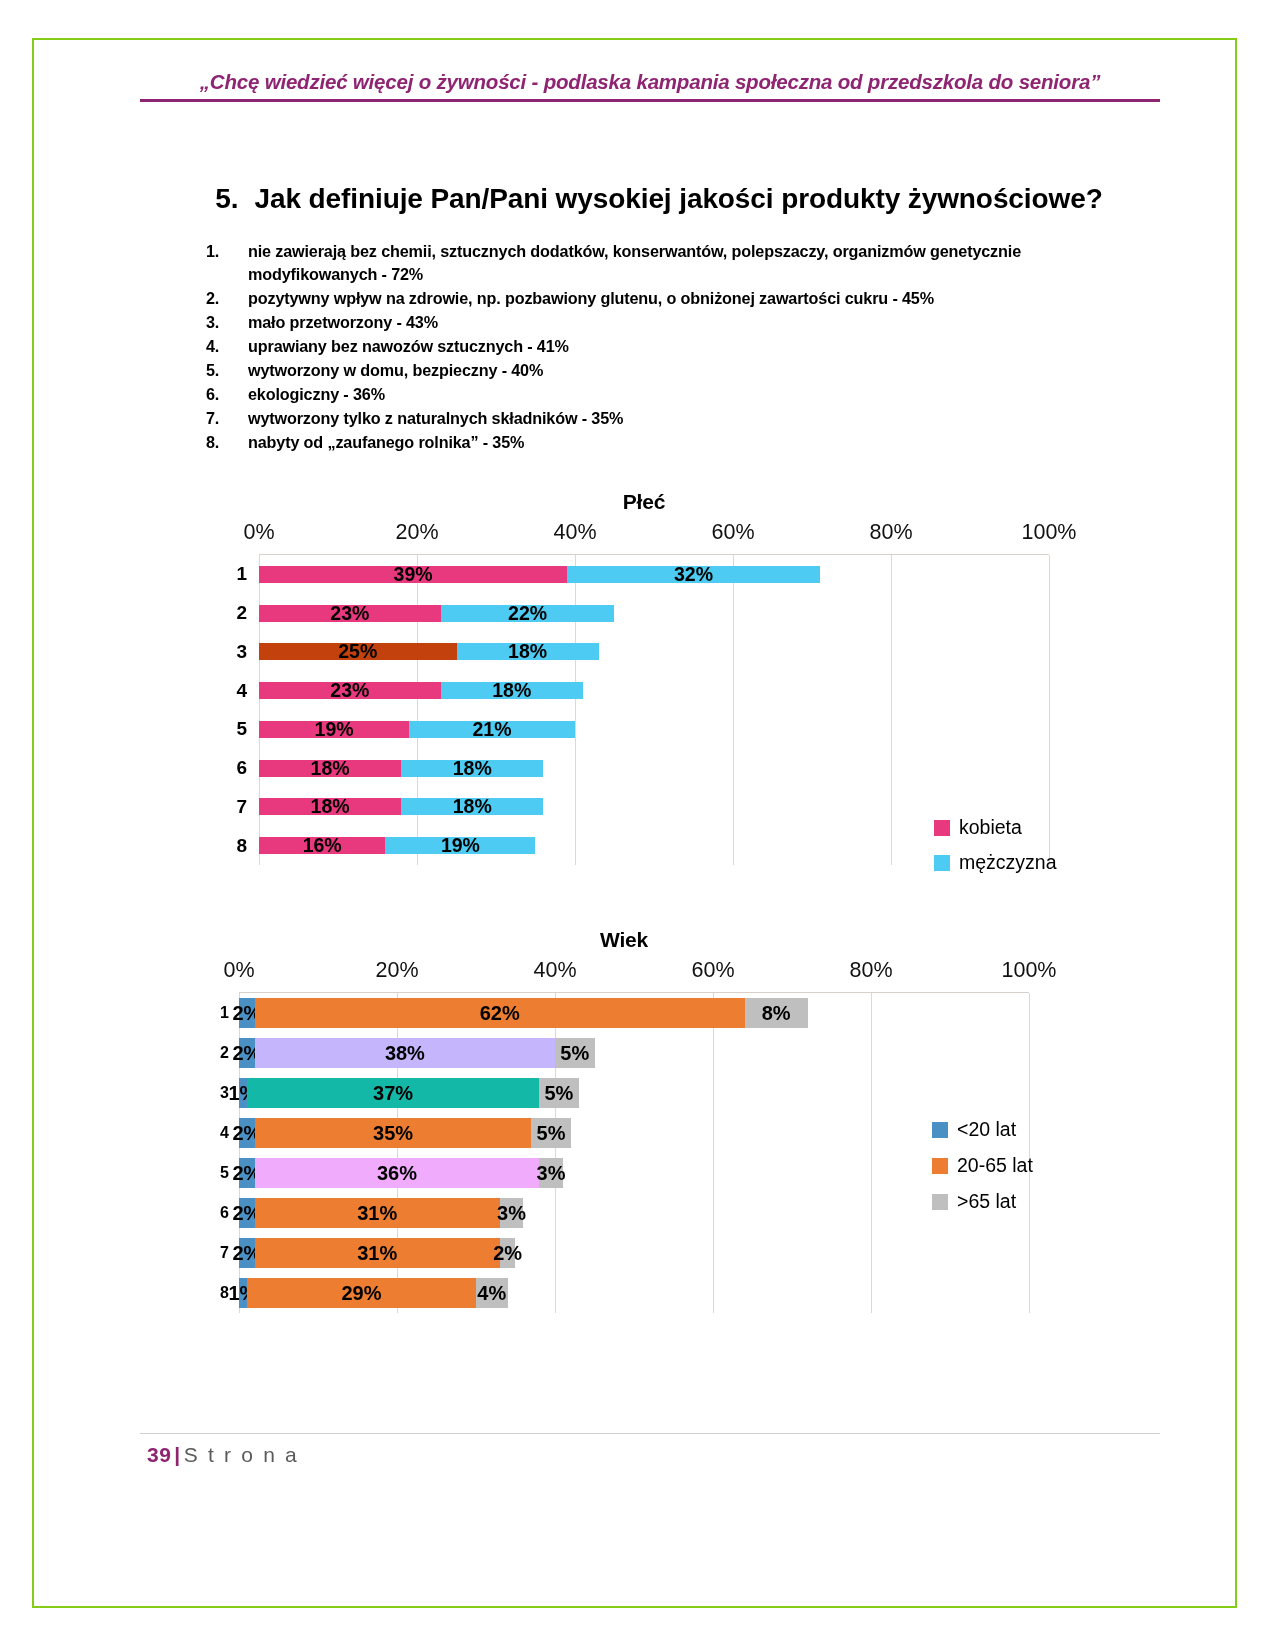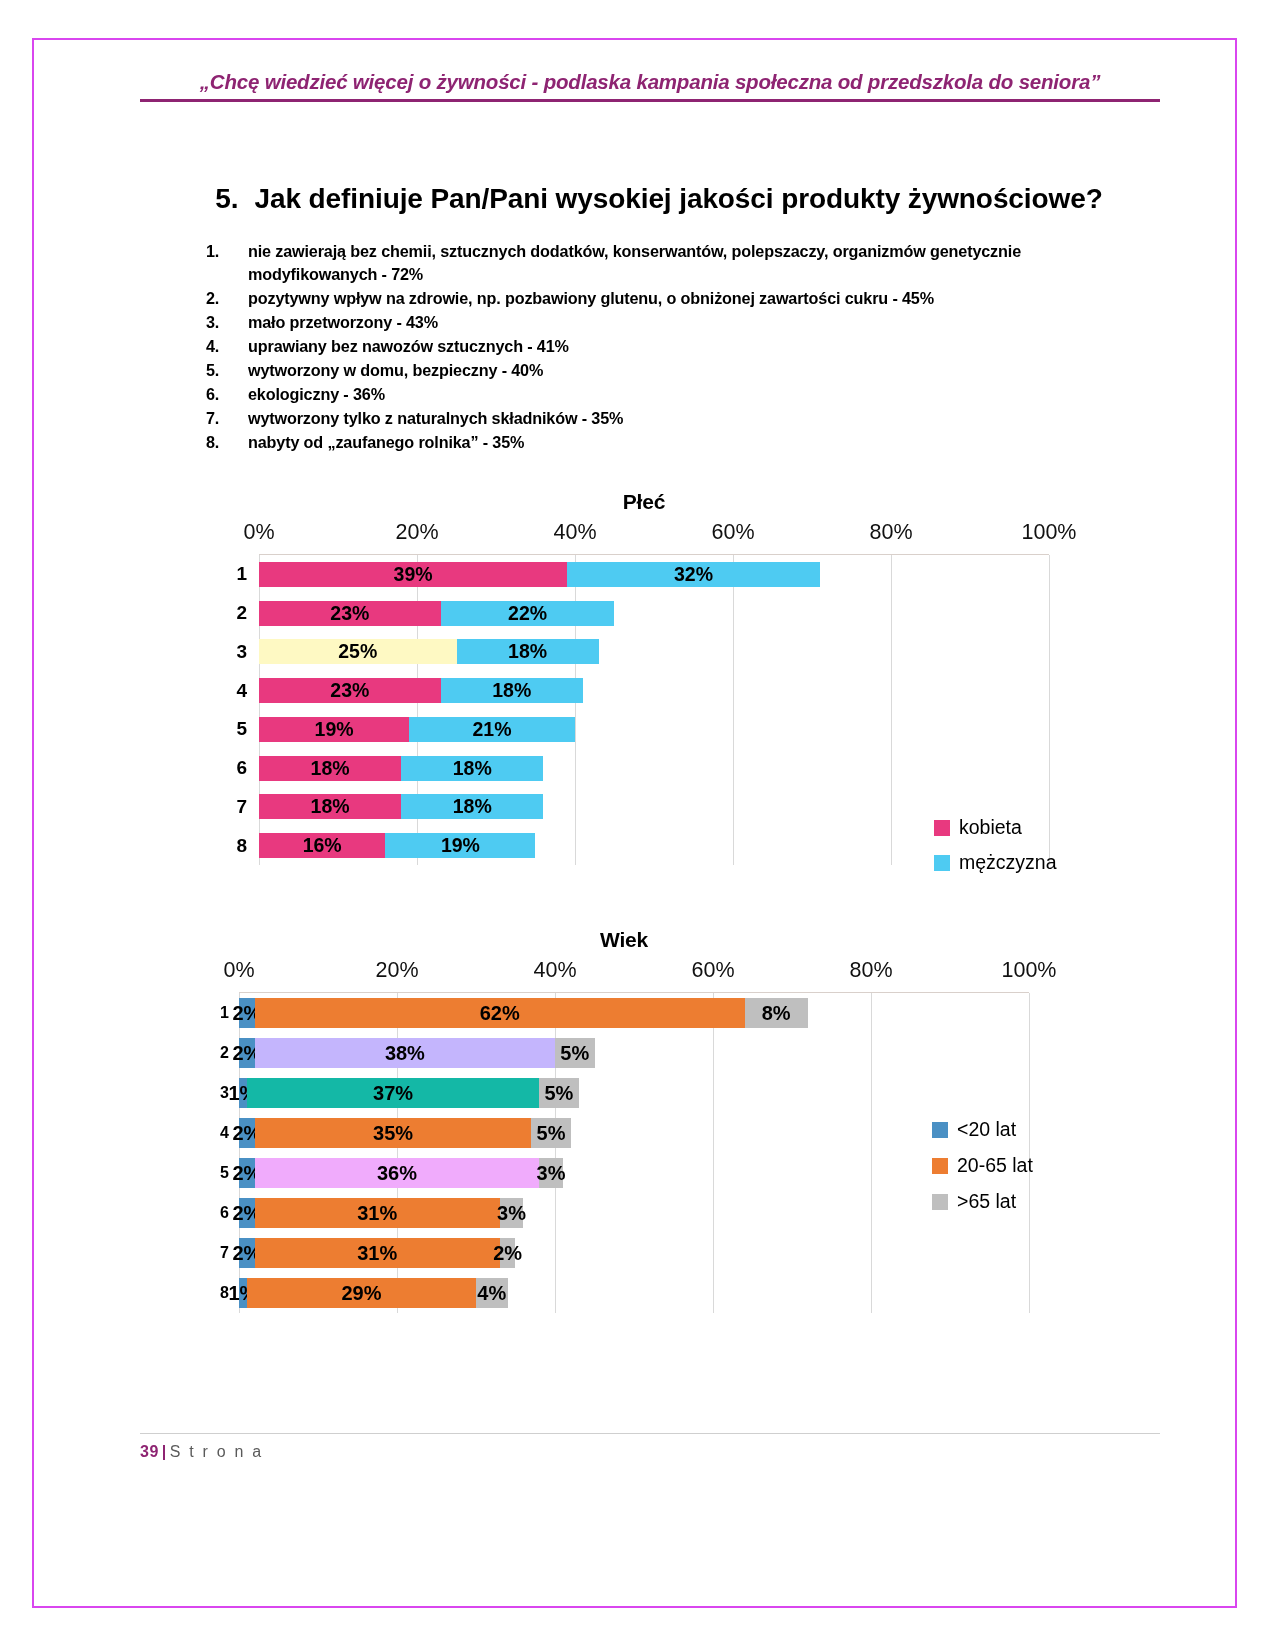--- a/index.html
+++ b/index.html
@@ -16,21 +16,21 @@
     overflow: hidden;
   }
 
   
   .page-frame {
     position: absolute;
     left: 32px;
     top: 38px;
     width: 1205px;
     height: 1570px;
-    border: 2px solid #d946ef;
+    border: 2px solid #84cc16;
     box-sizing: border-box;
   }
   .page-inner {
     position: absolute;
     left: 0; top: 0;
     width: 1205px;
     height: 1570px;
   }
 
   
@@ -155,21 +155,21 @@
   
   #chart-plec { left: 170px; top: 450px; width: 880px; }
   #chart-plec .plot { height: 310px; margin-left: 55px; width: 790px; }
   #chart-plec .row { height: 38.75px; }
   #chart-plec .row-label {
     left: -48px;
     width: 36px;
     font-size: 19px;
   }
   #chart-plec .seg-label { font-size: 19.5px; }
-  #chart-plec .barband { height: 25px; position: relative; width: 100%; }
+  #chart-plec .barband { height: 17px; position: relative; width: 100%; }
 
   .legend {
     position: absolute;
   }
   .legend-item {
     display: flex;
     align-items: center;
     margin-bottom: 12px;
   }
   .legend-swatch {
@@ -203,23 +203,23 @@
   .footer-rule {
     position: absolute;
     left: 106px;
     top: 1393px;
     width: 1020px;
     height: 1px;
     background: #cfcfcf;
   }
   .footer {
     position: absolute;
-    left: 106px;
+    left: 113px;
     top: 1403px;
-    font-size: 16px;
+    font-size: 21px;
     font-weight: bold;
     color: #8e2472;
     letter-spacing: 0.5px;
   }
   .footer .sep { color: #8e2472; margin: 0 3px; }
   .footer .strona {
     color: #5a5a5a;
     letter-spacing: 2.2px;
     font-weight: normal;
   }
@@ -309,21 +309,21 @@
                 <span class="seg-label">23%</span>
               </div>
               <div class="seg" style="left: 181.7px; width: 173.8px; background: rgb(78, 203, 242);">
                 <span class="seg-label">22%</span>
               </div>
             </div>
           </div>
           <div class="row">
             <div class="row-label">3</div>
             <div class="barband">
-              <div class="seg" style="left: 0px; width: 197.5px; background: #fef9c3;">
+              <div class="seg" style="left: 0px; width: 197.5px; background: #c2410c;">
                 <span class="seg-label">25%</span>
               </div>
               <div class="seg" style="left: 197.5px; width: 142.2px; background: rgb(78, 203, 242);">
                 <span class="seg-label">18%</span>
               </div>
             </div>
           </div>
           <div class="row">
             <div class="row-label">4</div>
             <div class="barband">

